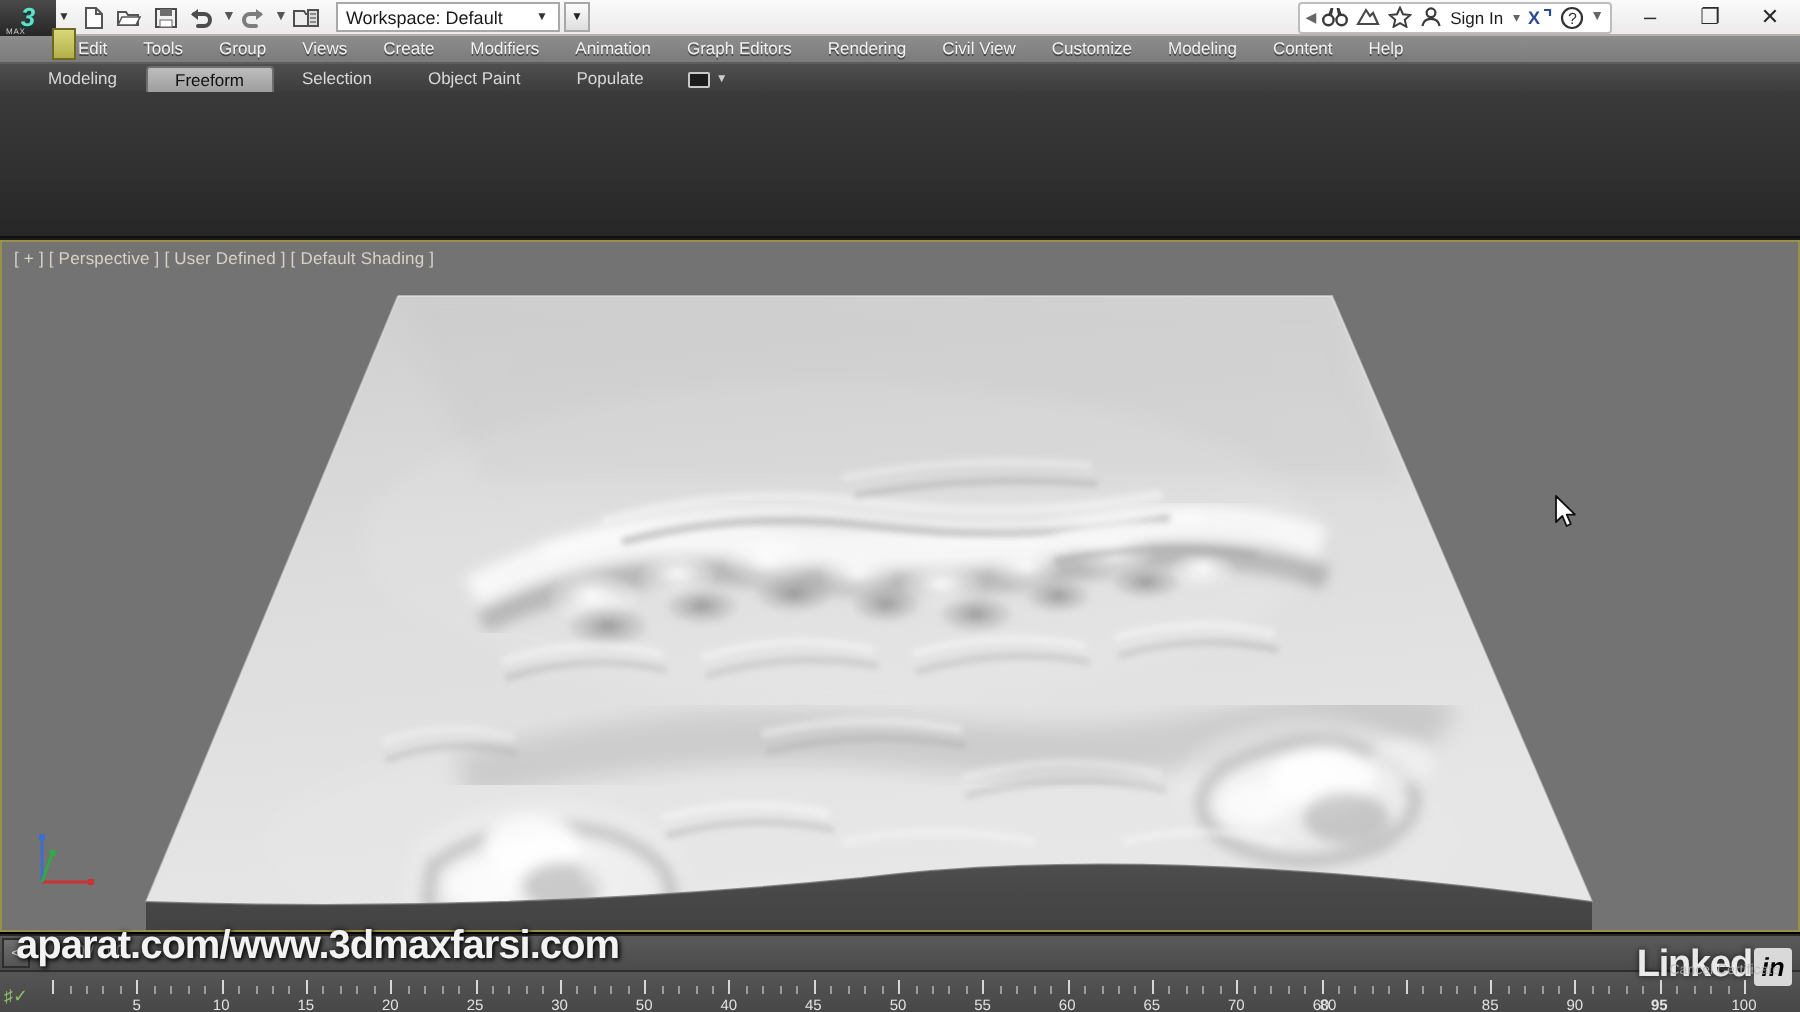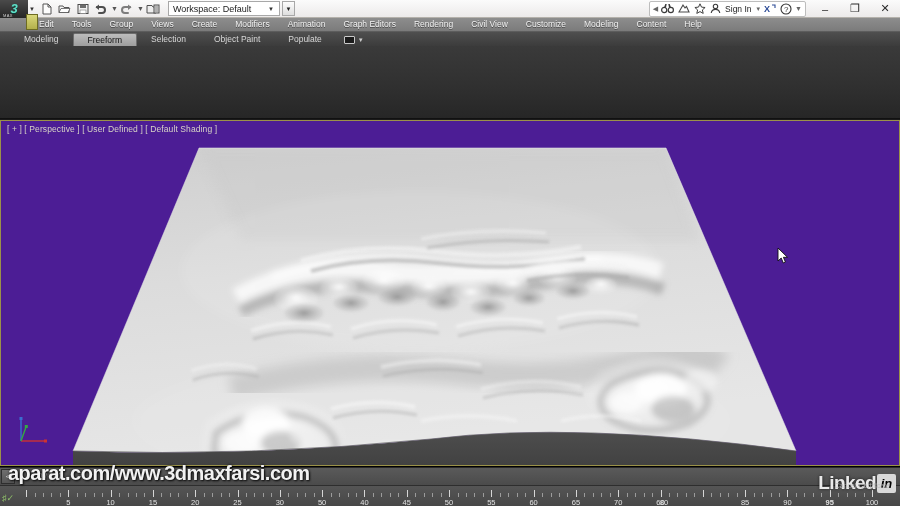--- a/index.html
+++ b/index.html
@@ -137,21 +137,21 @@
 
   
   .viewport-wrap {
     position: absolute; left: 0; top: 120px; width: 900px; height: 346px;
     border: 1px solid #9a9148;
     background: #000;
     overflow: hidden;
   }
   .viewport {
     position: absolute; inset: 0;
-    background: #4c1d95;
+    background: #737373;
     overflow: hidden;
   }
   .vp-label {
     position: absolute; left: 6px; top: 3px;
     font-size: 8.5px; color: #d6d3c6; letter-spacing: .1px;
     white-space: nowrap; z-index: 8;
   }
 
   
   .terrain-stage {

